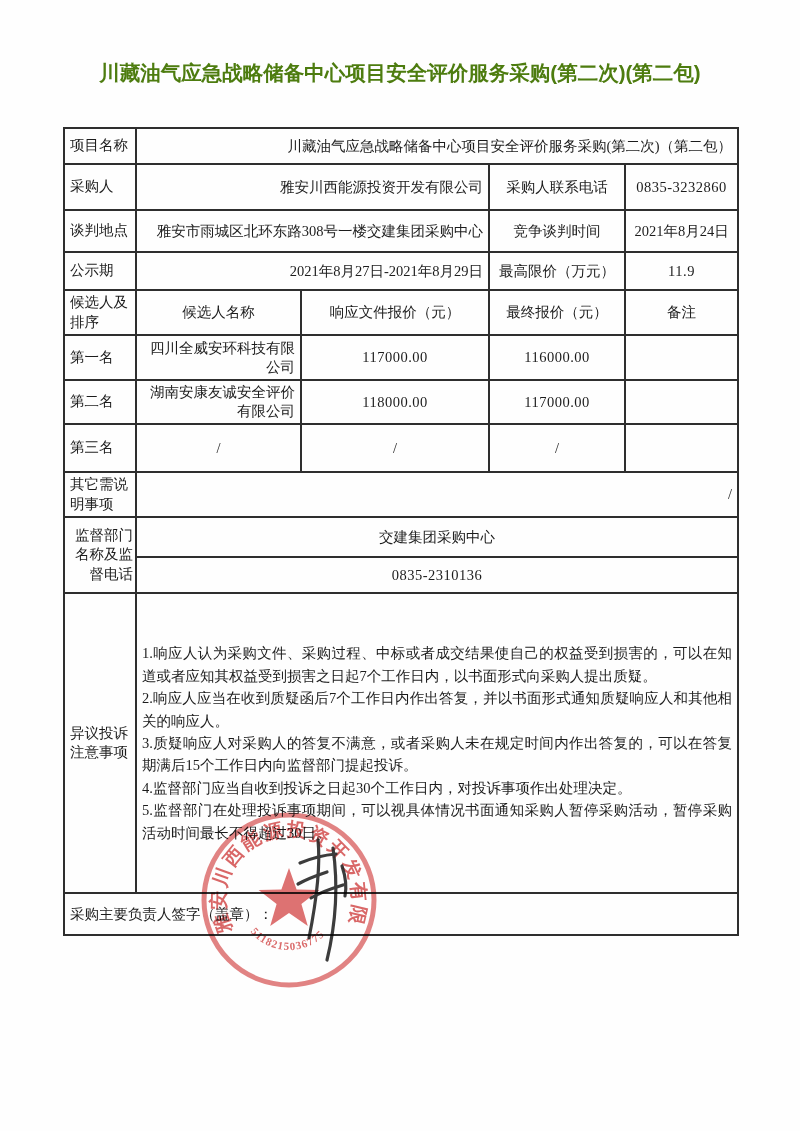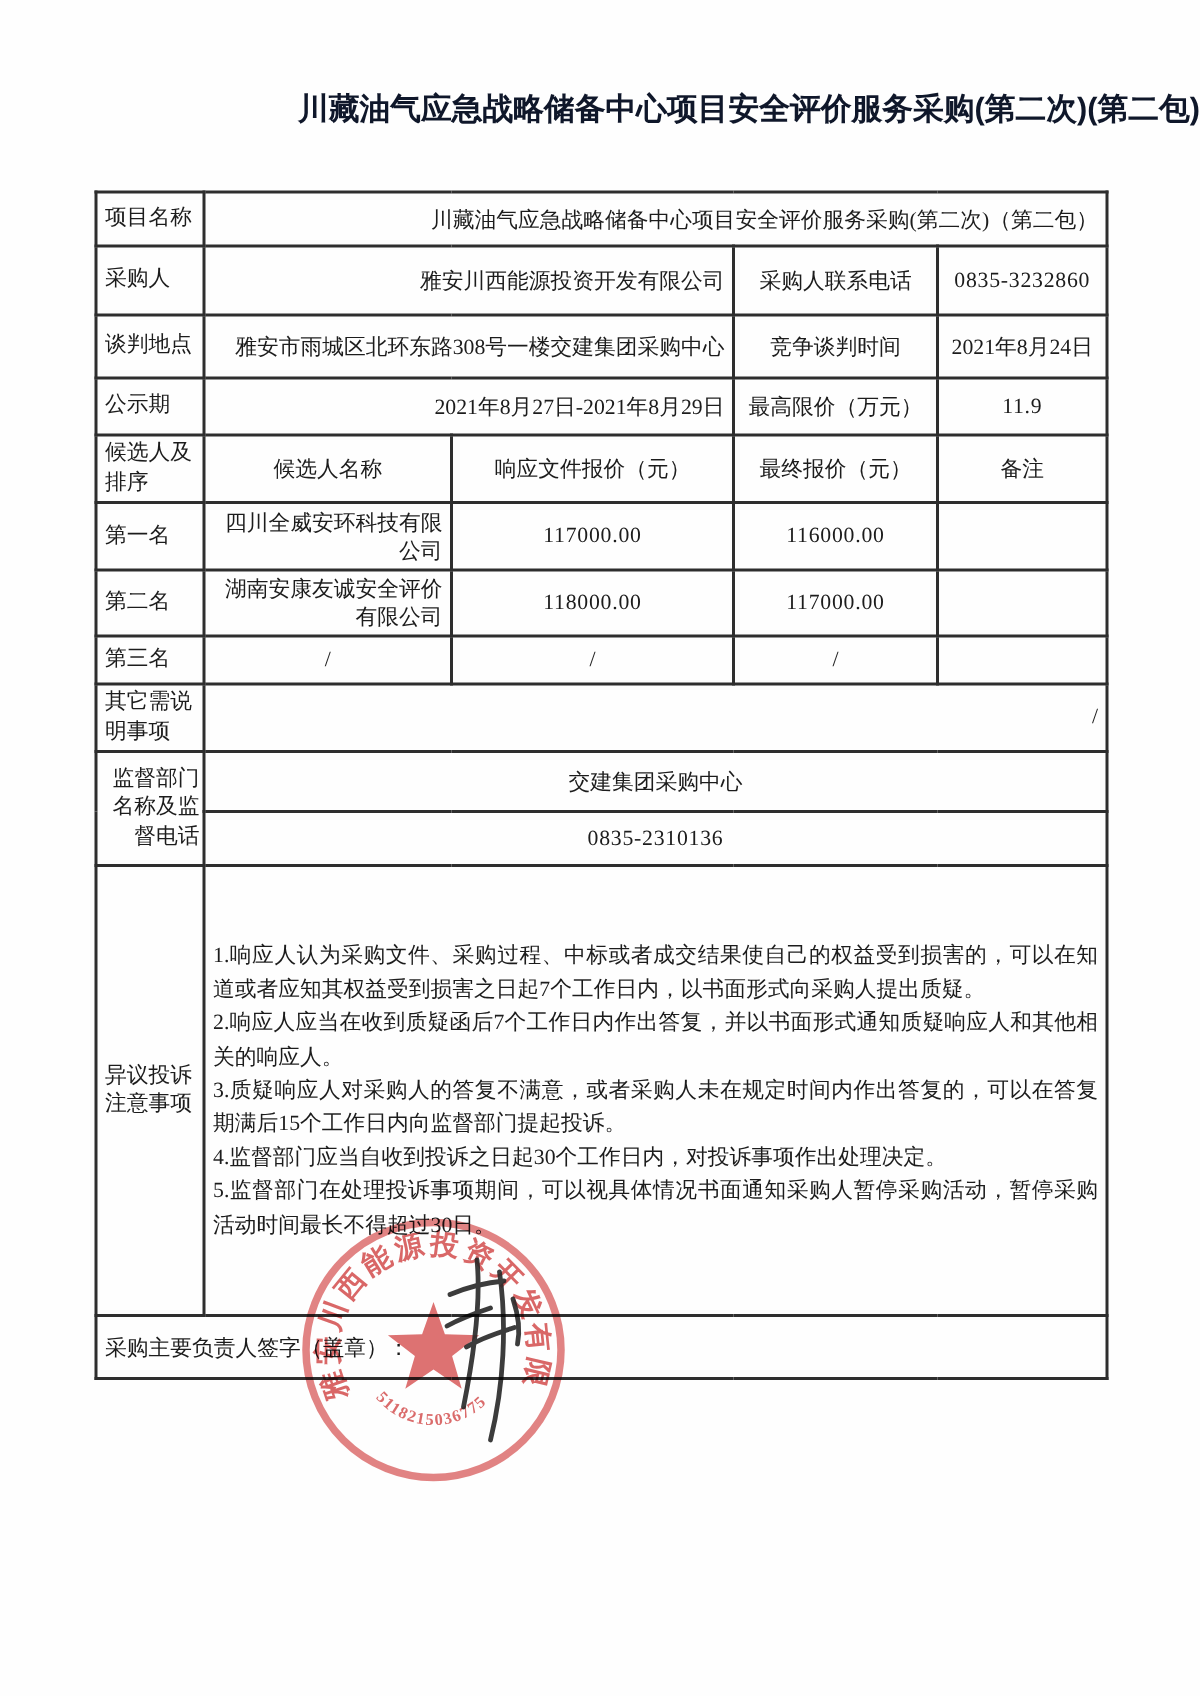--- a/index.html
+++ b/index.html
@@ -7,24 +7,24 @@
   .page {
     position:relative;
     width:800px; height:1131px;
     background:#fefefe;
     font-family:"Liberation Serif", serif;
     color:#1c1c1c;
     overflow:hidden;
   }
   .doc-title {
     position:absolute; top:57px; left:0; width:100%;
-    text-align:right;
+    text-align:center;
     font-family:"Liberation Sans", sans-serif;
     font-weight:bold; font-size:20.5px; line-height:31px;
-    color:#0f172a;
+    color:#4d7c0f;
   }
   table.main {
     position:absolute; left:63px; top:127px;
     width:674px;
     border-collapse:collapse; table-layout:fixed;padding-left:34px;
   }
   table.main td {
     border:2px solid #2e2e2e;
     font-size:14.5px;
     color:#1c1c1c;
@@ -111,21 +111,21 @@
     </tr>
 
     <tr style="height:30px">
       <td class="lbl">第二名</td>
       <td class="val-left">湖南安康友诚安全评价有限公司</td>
       <td class="num">118000.00</td>
       <td class="num">117000.00</td>
       <td class="center"></td>
     </tr>
 
-    <tr style="height:32px">
+    <tr style="height:48px">
       <td class="lbl">第三名</td>
       <td class="center">/</td>
       <td class="center">/</td>
       <td class="center">/</td>
       <td class="center"></td>
     </tr>
 
     <tr style="height:37px">
       <td class="lbl">其它需说明事项</td>
       <td class="val-left" colspan="4">/</td>

